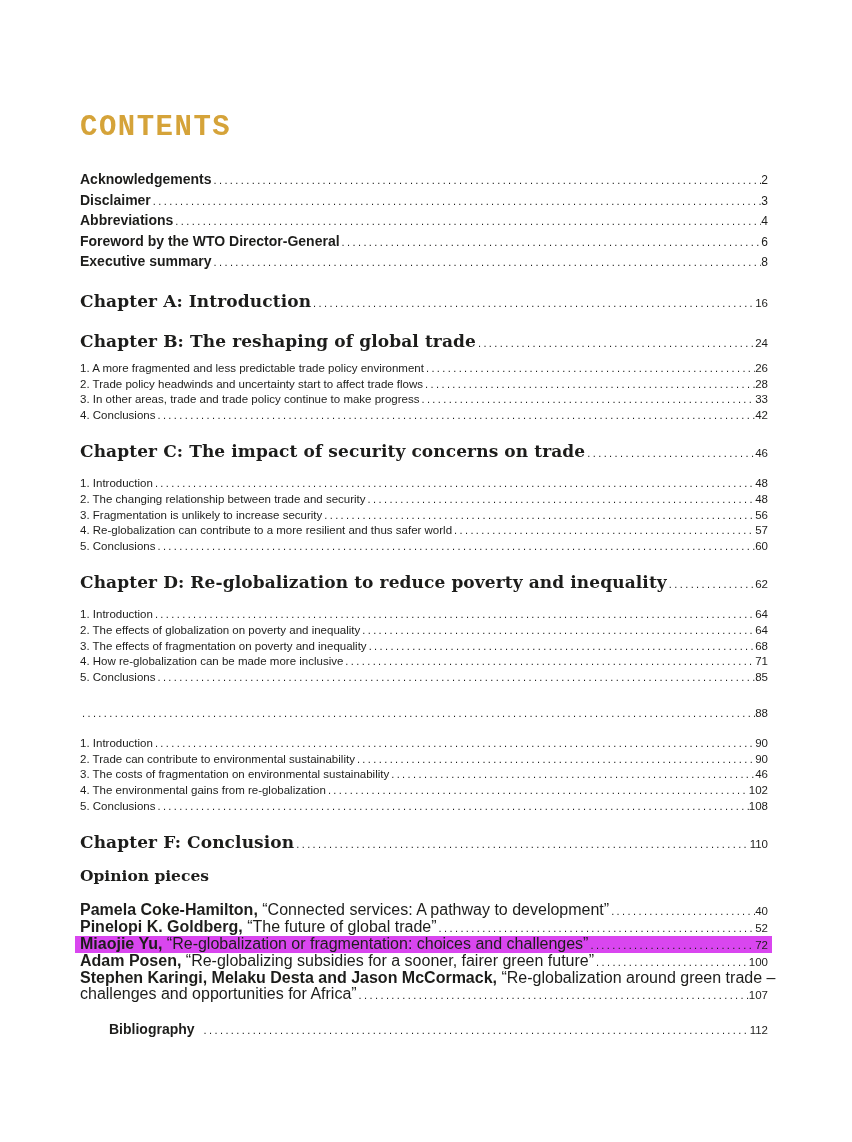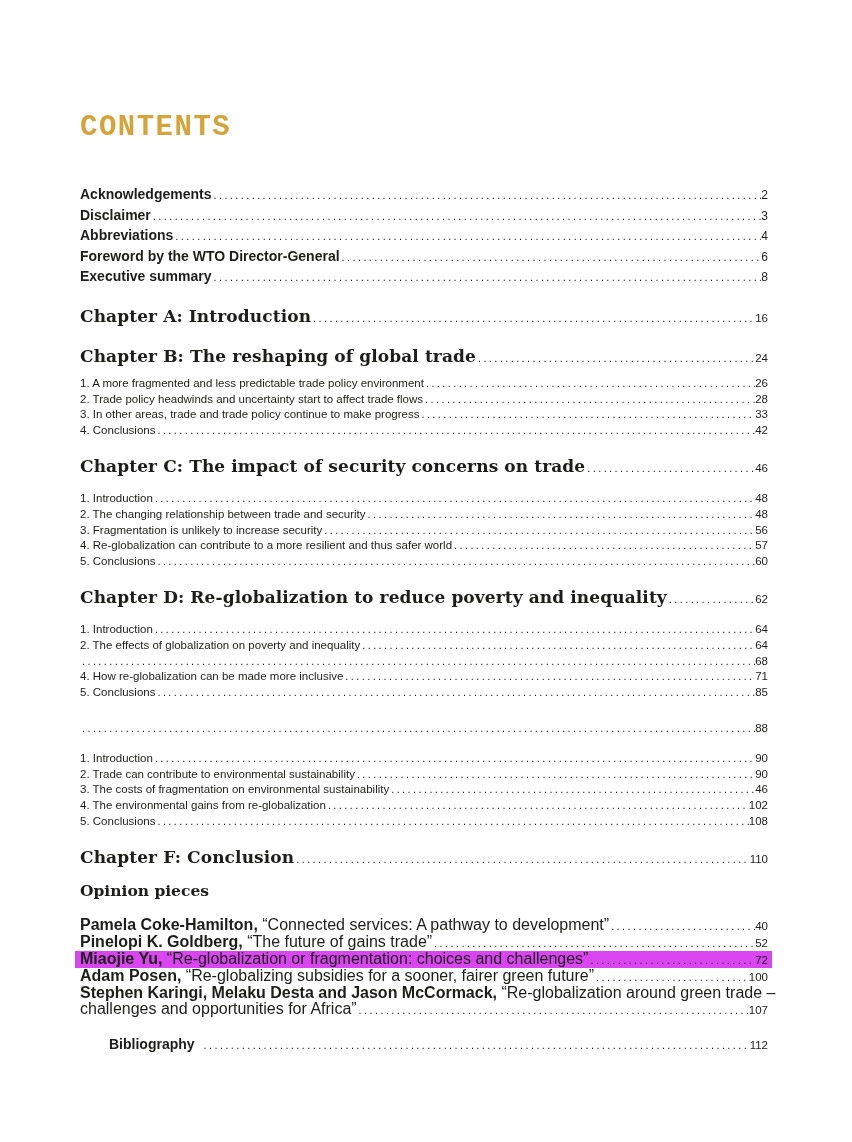--- a/index.html
+++ b/index.html
@@ -44,21 +44,21 @@
     color: #1d1d1b;
     min-width: 8px;
   }
   .pagenum {
     flex: 0 0 auto;
     font-size: 11.5px;
     font-weight: 400;
     white-space: nowrap;
   }
 
-  .front-matter { margin-top: 40px; }
+  .front-matter { margin-top: 25px; }
   .front-matter .row { line-height: 19.6px; }
   .front-matter .label { font-size: 14px; font-weight: 700; }
   .front-matter .pagenum { font-size: 12px; }
 
   .chapter-a { margin-top: 23px; }
   .chapter { margin-top: 15px; text-align: right; }
   .chapter-head { line-height: 20px; margin-top: 18px; }
   .chapter-head .label {
     font-family: "DejaVu Serif", "Liberation Serif", serif;
     font-size: 17px;
@@ -212,20 +212,21 @@
         <span class="label">1. Introduction</span>
         <span class="leader">............................................................................................................................................................................................................................................................................................................</span>
         <span class="pagenum">64</span>
       </div>
       <div class="row">
         <span class="label">2. The effects of globalization on poverty and inequality</span>
         <span class="leader">............................................................................................................................................................................................................................................................................................................</span>
         <span class="pagenum">64</span>
       </div>
       <div class="row">
+        <span class="label">3. The effects of fragmentation on poverty and inequality</span>
         <span class="leader">............................................................................................................................................................................................................................................................................................................</span>
         <span class="pagenum">68</span>
       </div>
       <div class="row">
         <span class="label">4. How re-globalization can be made more inclusive</span>
         <span class="leader">............................................................................................................................................................................................................................................................................................................</span>
         <span class="pagenum">71</span>
       </div>
       <div class="row">
         <span class="label">5. Conclusions</span>
@@ -279,21 +280,21 @@
 
   <h2 class="opinion-heading">Opinion pieces</h2>
 
   <div class="opinion-list">
     <div class="row">
       <span class="label"><span class="author">Pamela Coke-Hamilton,</span> <span>“Connected services: A pathway to development”</span></span>
       <span class="leader">............................................................................................................................................................................................................................................................................................................</span>
       <span class="pagenum">40</span>
     </div>
     <div class="row">
-      <span class="label"><span class="author">Pinelopi K. Goldberg,</span> <span>“The future of gains trade”</span></span>
+      <span class="label"><span class="author">Pinelopi K. Goldberg,</span> <span>“The future of global trade”</span></span>
       <span class="leader">............................................................................................................................................................................................................................................................................................................</span>
       <span class="pagenum">52</span>
     </div>
     <div class="row highlighted">
       <span class="label"><span class="author">Miaojie Yu,</span> <span>“Re-globalization or fragmentation: choices and challenges”</span></span>
       <span class="leader">............................................................................................................................................................................................................................................................................................................</span>
       <span class="pagenum">72</span>
     </div>
     <div class="row">
       <span class="label"><span class="author">Adam Posen,</span> <span>“Re-globalizing subsidies for a sooner, fairer green future”</span></span>

